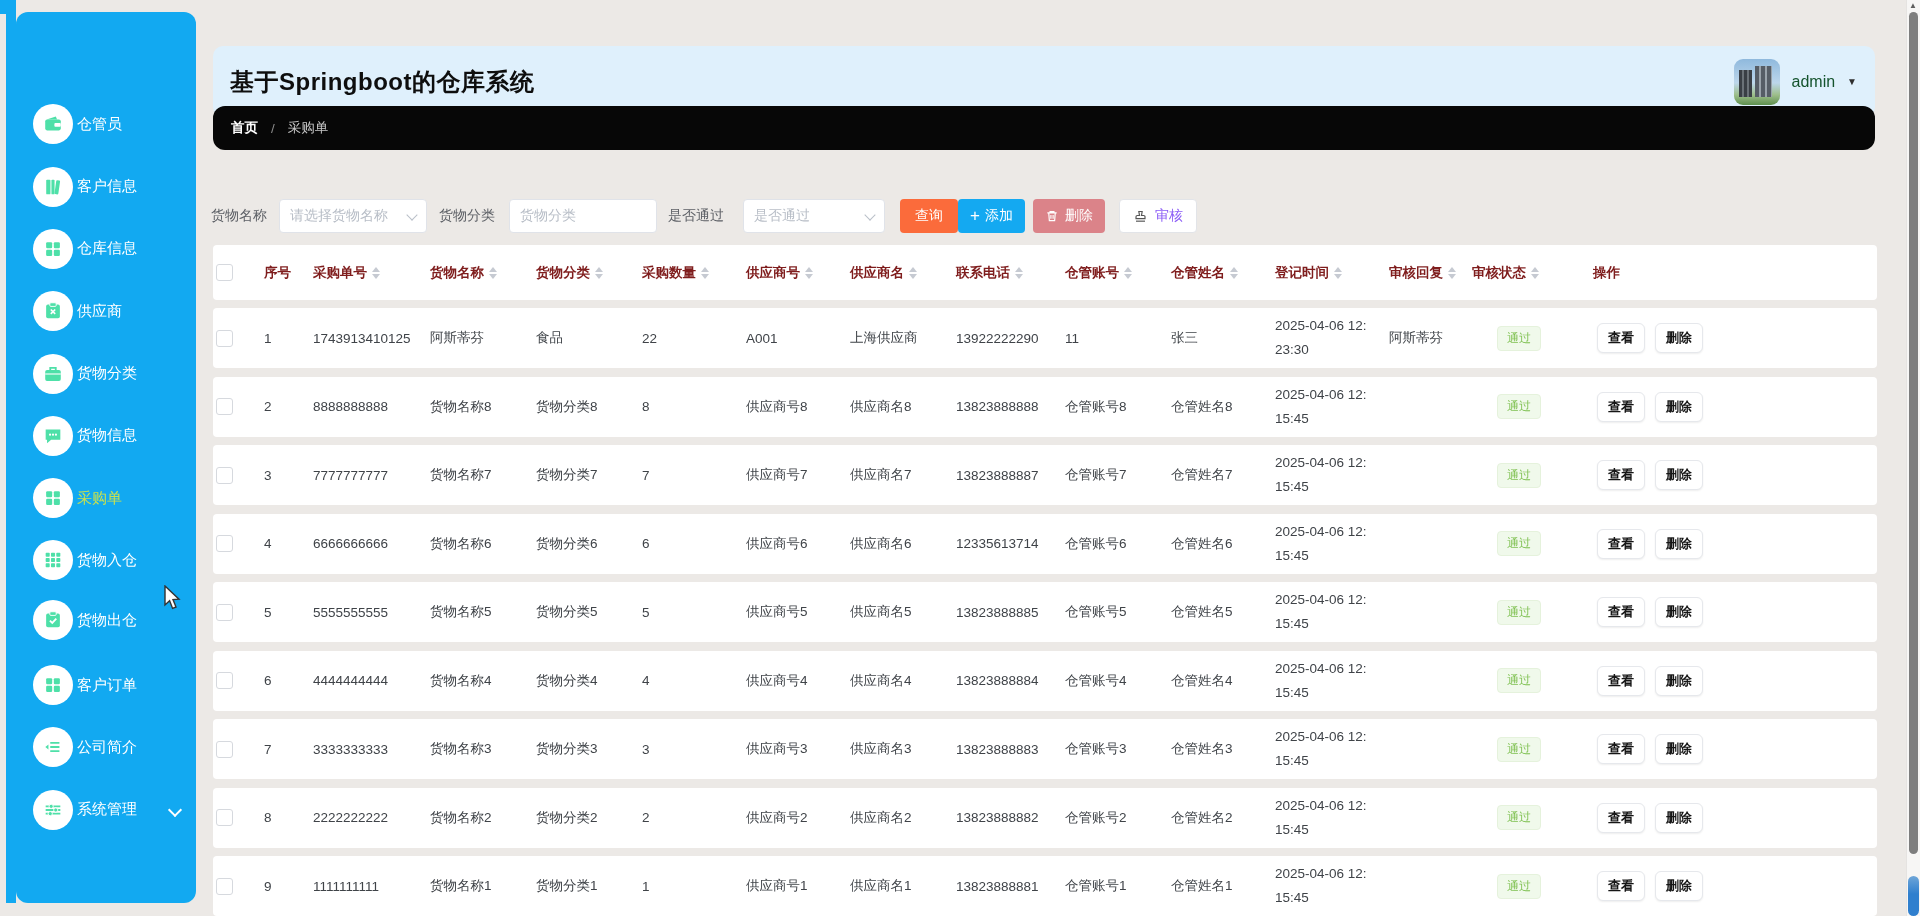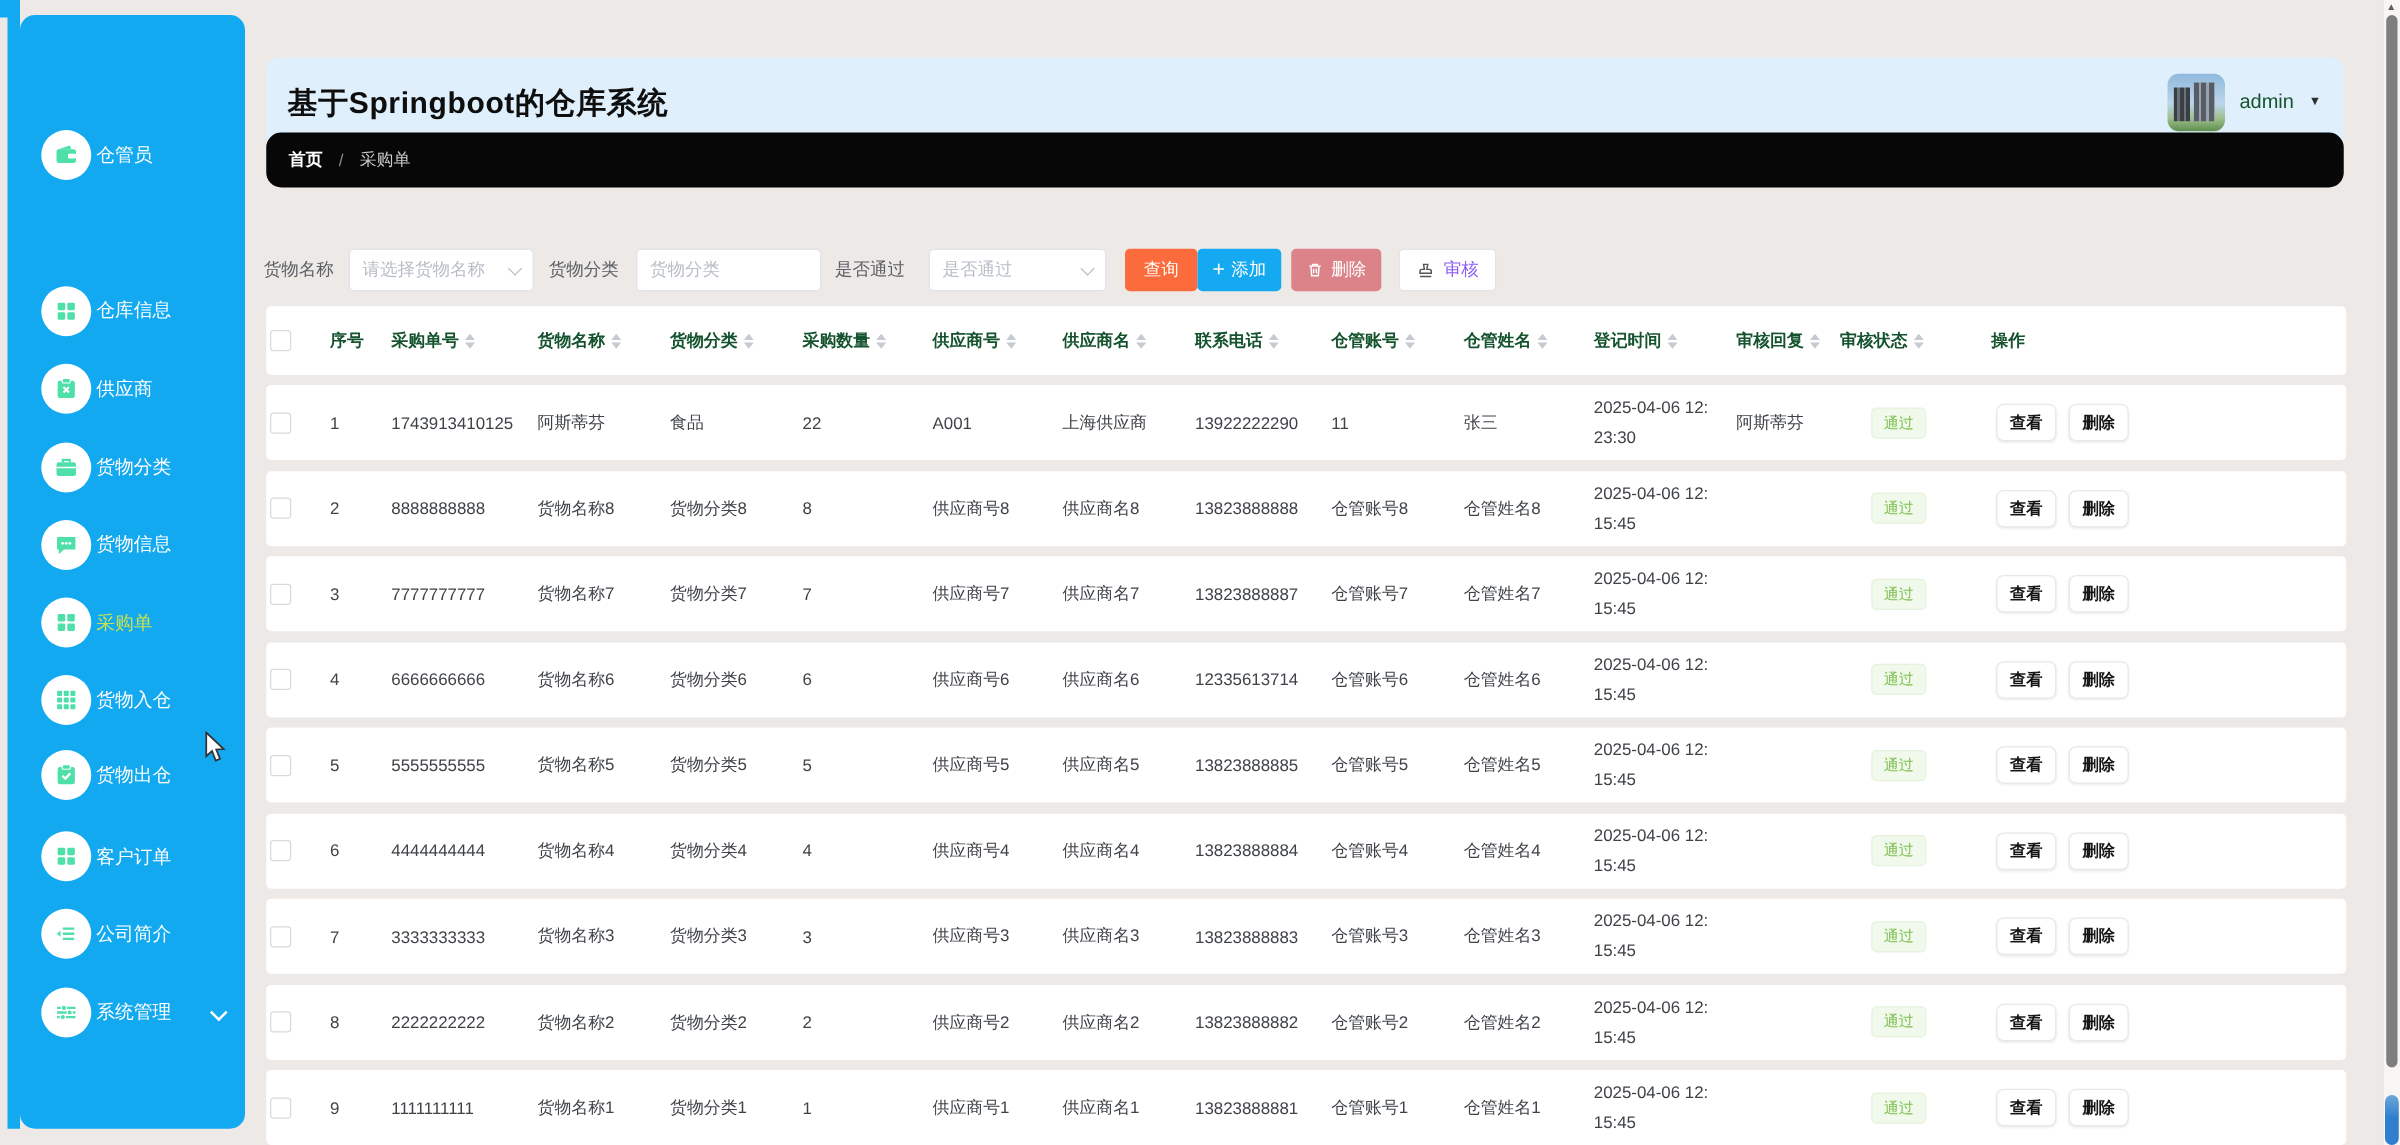--- a/index.html
+++ b/index.html
@@ -48,21 +48,21 @@
   .btn-add{background:#14A9F1;color:#fff;padding:0 12px;gap:5px;margin-right:8px;}
   .plus-icon{font-size:17px;line-height:1;margin-top:-2px;}
   .btn-del{background:#DB8389;color:#fff;padding:0 12px;gap:6px;margin-right:14px;}
   .btn-audit{background:#fff;color:#8b5cf6;padding:0 13px;gap:7px;border:1px solid #E2E4E8;}
 
   
   .tablewrap{position:absolute;left:0;top:245px;width:1664px;}
   .thead,.trow{display:grid;grid-template-columns:51px 49px 117px 106px 106px 104px 104px 106px 109px 106px 104px 114px 83px 121px 1fr;align-items:center;background:#fff;border-radius:4px;}
   .thead{height:55px;margin-bottom:8px;}
   .trow{height:60px;margin-bottom:8.5px;}
-  .th{display:flex;align-items:center;font-size:13.5px;font-weight:700;color:#14532d;white-space:nowrap;}
+  .th{display:flex;align-items:center;font-size:13.5px;font-weight:700;color:#7f1d1d;white-space:nowrap;}
   .td{font-size:13.5px;color:#3F4348;white-space:nowrap;overflow:visible;}
   .checkbox{width:17px;height:17px;border:1px solid #D6D9DE;border-radius:3px;background:#fff;margin-left:3px;cursor:pointer;box-sizing:border-box;}
   .sort{display:inline-flex;flex-direction:column;gap:2px;margin-left:5px;cursor:pointer;}
   .sort .up{width:0;height:0;border-left:4px solid transparent;border-right:4px solid transparent;border-bottom:5px solid #C6CAD2;}
   .sort .down{width:0;height:0;border-left:4px solid transparent;border-right:4px solid transparent;border-top:5px solid #C6CAD2;}
   .time-line{line-height:24px;}
   .badge{display:inline-block;margin-left:25px;padding:3px 9px;background:#F0F9EB;border:1px solid #E5F2DC;border-radius:4px;color:#7EC050;font-size:12px;}
   .ops-cell{display:flex;gap:10px;padding-left:4px;}
   .rbtn{height:30px;padding:0 10px;background:#fff;border:1px solid #E6E8EC;border-radius:6px;font-size:13px;font-weight:600;color:#161616;box-shadow:0 1px 2px rgba(0,0,0,.07);cursor:pointer;font-family:inherit;}
 
@@ -83,20 +83,30 @@
   <aside class="sidebar" id="sidebar">
       <div class="menu-item" style="top: 92.3px;">
         <span class="icon-circle">
           <svg viewBox="0 0 24 24">
             <rect x="3.5" y="7" width="17" height="12" rx="2" fill="#4EE0A8"></rect>
             <rect x="13.5" y="11" width="7" height="4" rx="1" fill="#fff"></rect>
             <path d="M5 7 L15 3.8 L16.5 7" fill="#4EE0A8"></path>
           </svg>
         </span>
         <span class="menu-label">仓管员</span>
+      </div>
+      <div class="menu-item" style="top: 154.6px;">
+        <span class="icon-circle">
+          <svg viewBox="0 0 24 24">
+            <rect x="4.6" y="4" width="4.6" height="16" rx="1" fill="#4EE0A8"></rect>
+            <rect x="10.3" y="4" width="3.4" height="16" rx="1" fill="#4EE0A8"></rect>
+            <rect x="14.6" y="4.6" width="4.2" height="15.4" rx="1" fill="#4EE0A8" transform="rotate(8 16.7 12.3)"></rect>
+          </svg>
+        </span>
+        <span class="menu-label">客户信息</span>
       </div>
       <div class="menu-item" style="top: 216.9px;">
         <span class="icon-circle">
           <svg viewBox="0 0 24 24">
             <g fill="#4EE0A8">
               <rect x="4.5" y="4.5" width="6.6" height="6.6" rx="1.3"></rect>
               <rect x="12.9" y="4.5" width="6.6" height="6.6" rx="1.3"></rect>
               <rect x="4.5" y="12.9" width="6.6" height="6.6" rx="1.3"></rect>
               <rect x="12.9" y="12.9" width="6.6" height="6.6" rx="1.3"></rect>
             </g>

